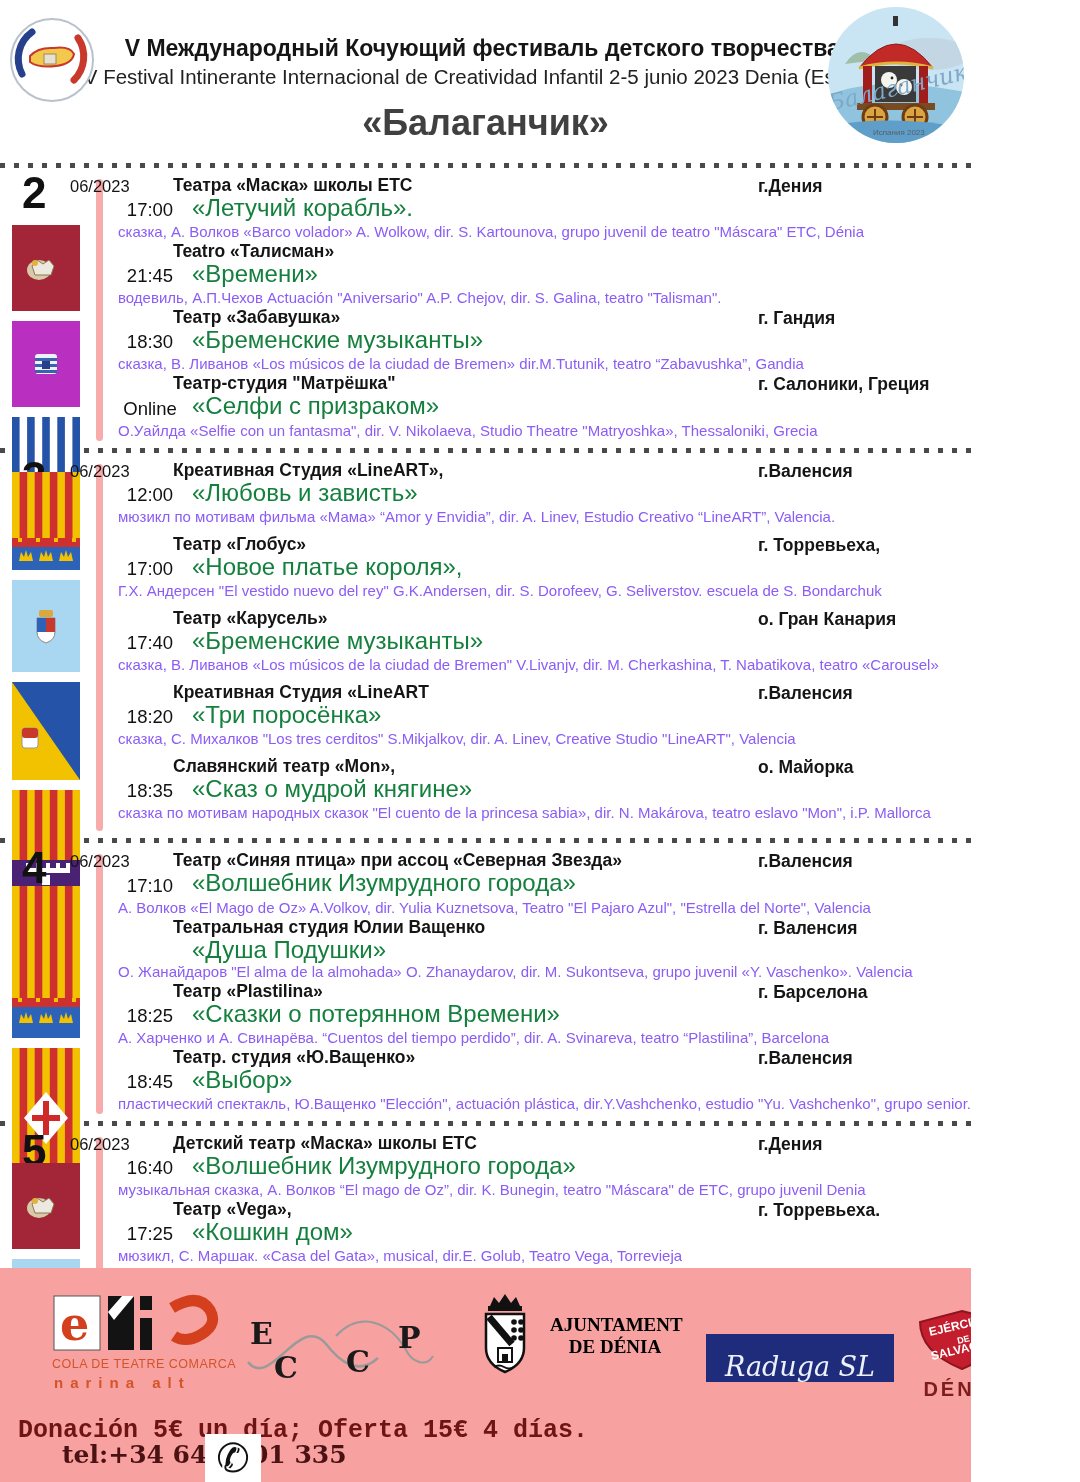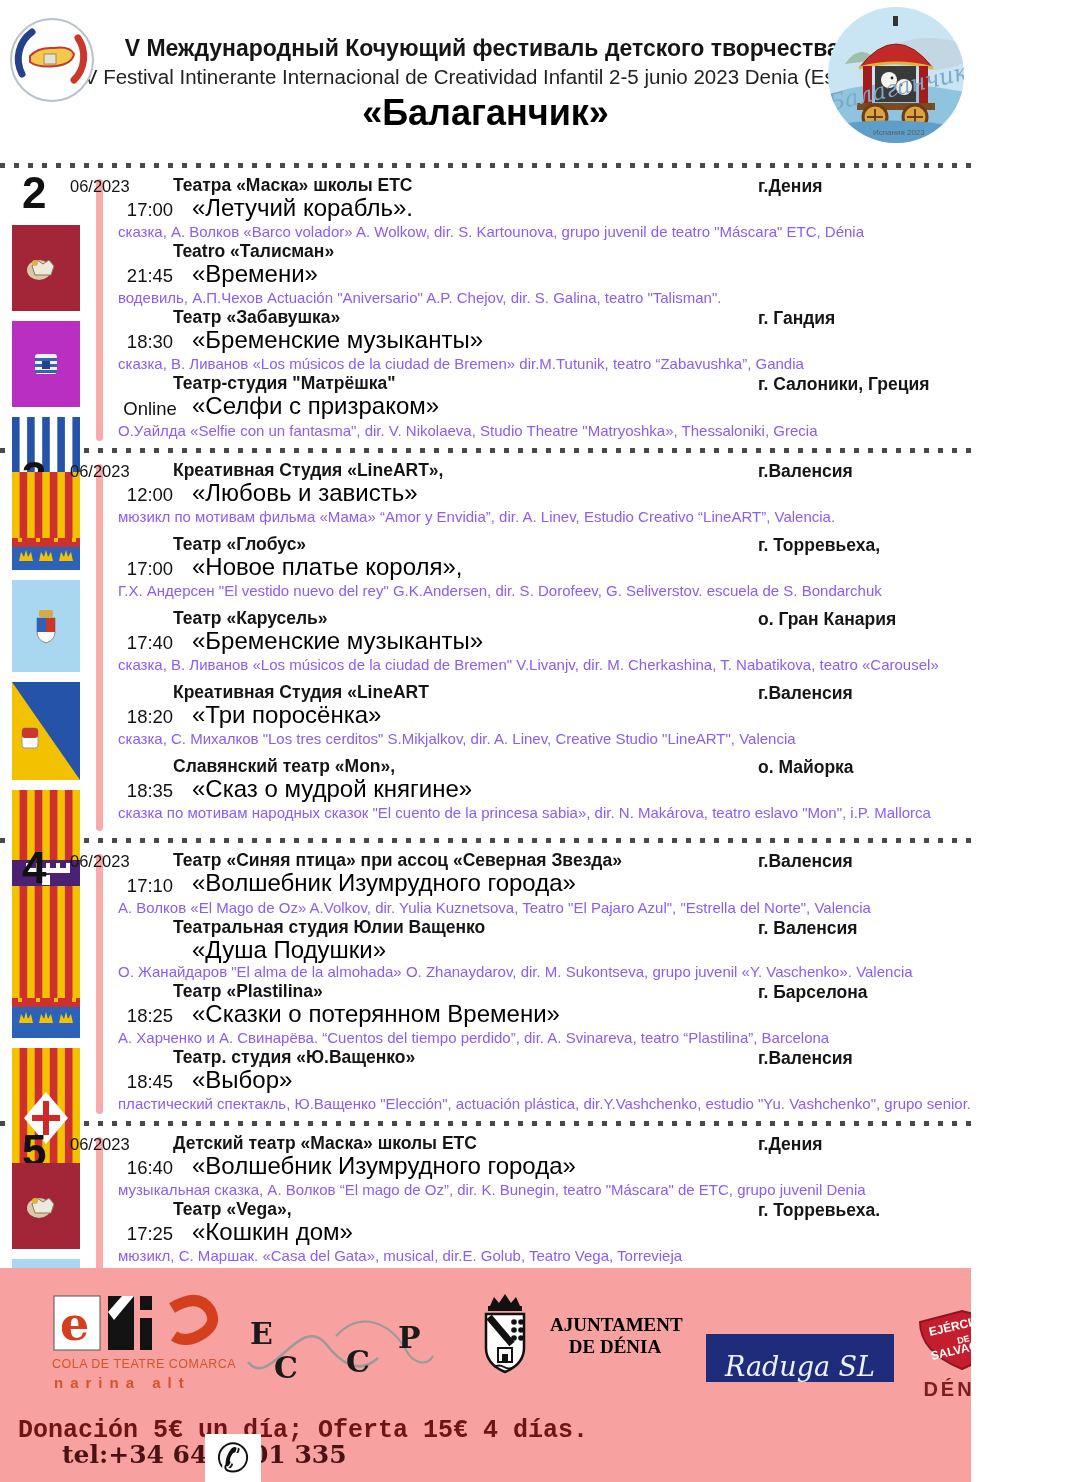--- a/index.html
+++ b/index.html
@@ -6,21 +6,21 @@
   .page{position:relative;width:971px;height:1482px;overflow:hidden;background:#fff;
         font-family:"Liberation Sans",sans-serif;color:#151515;}
 
   
   .header{position:relative;height:158px;}
   .logo-left{position:absolute;left:8px;top:16px;}
   .logo-right{position:absolute;right:4px;top:4px;}
   .head-text{padding-top:34px;text-align:center;}
   .title-ru{font-size:23px;font-weight:bold;line-height:28px;}
   .title-es{font-size:20.5px;line-height:30px;color:#222;}
-  .fest-name{font-size:36px;font-weight:bold;color:#000000;line-height:42px;}
+  .fest-name{font-size:36px;font-weight:bold;color:#404040;line-height:42px;margin-top:10px;}
 
   
   .sep{height:6px;margin:4px 0 3px 0;
        background-image:repeating-linear-gradient(90deg,#4a4a4a 0 5px,transparent 5px 14px);
        background-size:100% 5px;background-repeat:no-repeat;background-position:0 1px;}
 
   
   .day{position:relative;padding:5px 0 2px 0;}
   .day-num{position:absolute;left:22px;top:0;font-size:44px;font-weight:bold;line-height:1;color:#111;}
   .day-line{position:absolute;left:96px;top:8px;bottom:2px;width:7px;background:#F7ABAB;border-radius:4px;}
@@ -29,21 +29,21 @@
   .day-content{margin-left:118px;margin-right:4px;}
   .event{margin-bottom:1px;}
   .day-idx-1 .event{margin-bottom:9px;}
   .ev-head{position:relative;font-weight:bold;font-size:17.5px;line-height:19px;}
   .ev-date{position:absolute;left:-48px;top:1px;font-weight:normal;font-size:16.5px;}
   .ev-theater{margin-left:55px;}
   .ev-city{position:absolute;left:640px;top:1px;font-weight:bold;font-size:17.5px;}
   .ev-title{font-size:24px;line-height:25px;}
   .ev-time{display:inline-block;width:84px;text-align:center;margin-left:-10px;
            font-size:18.5px;color:#111;vertical-align:middle;}
-  .ev-name{color:#000000;}
+  .ev-name{color:#15803d;}
   .ev-desc{font-size:15px;line-height:19px;white-space:nowrap;color:#8b5cf6;}
 
   
   .footer{position:absolute;left:0;right:0;top:1268px;height:214px;background:#F7A2A0;}
   .f-abs{position:absolute;}
   .f-ajunt{left:550px;top:46px;width:130px;text-align:center;
            font-family:"Liberation Serif",serif;font-weight:bold;font-size:19px;line-height:22px;color:#000000;}
   .f-raduga{left:706px;top:66px;width:188px;height:48px;background:#1F2C7B;
             display:flex;align-items:flex-end;justify-content:center;}
   .f-raduga span{font-family:"DejaVu Serif",serif;font-style:italic;font-size:27px;color:#EDF2FA;}

